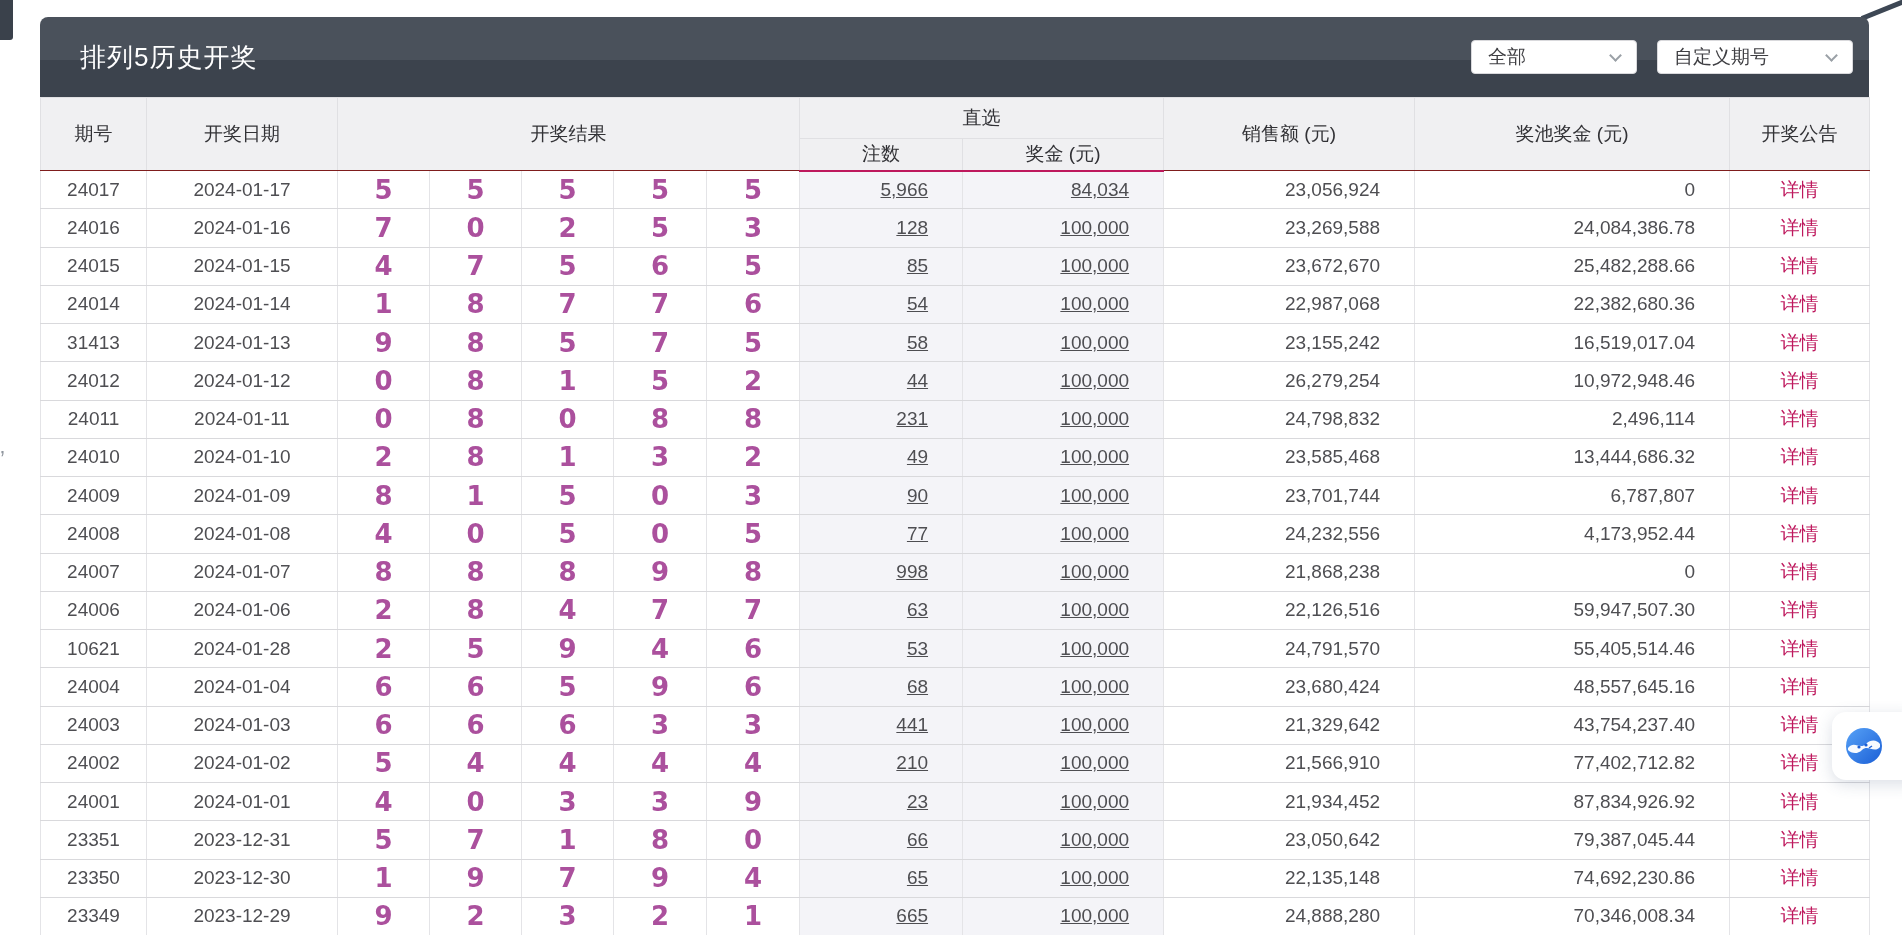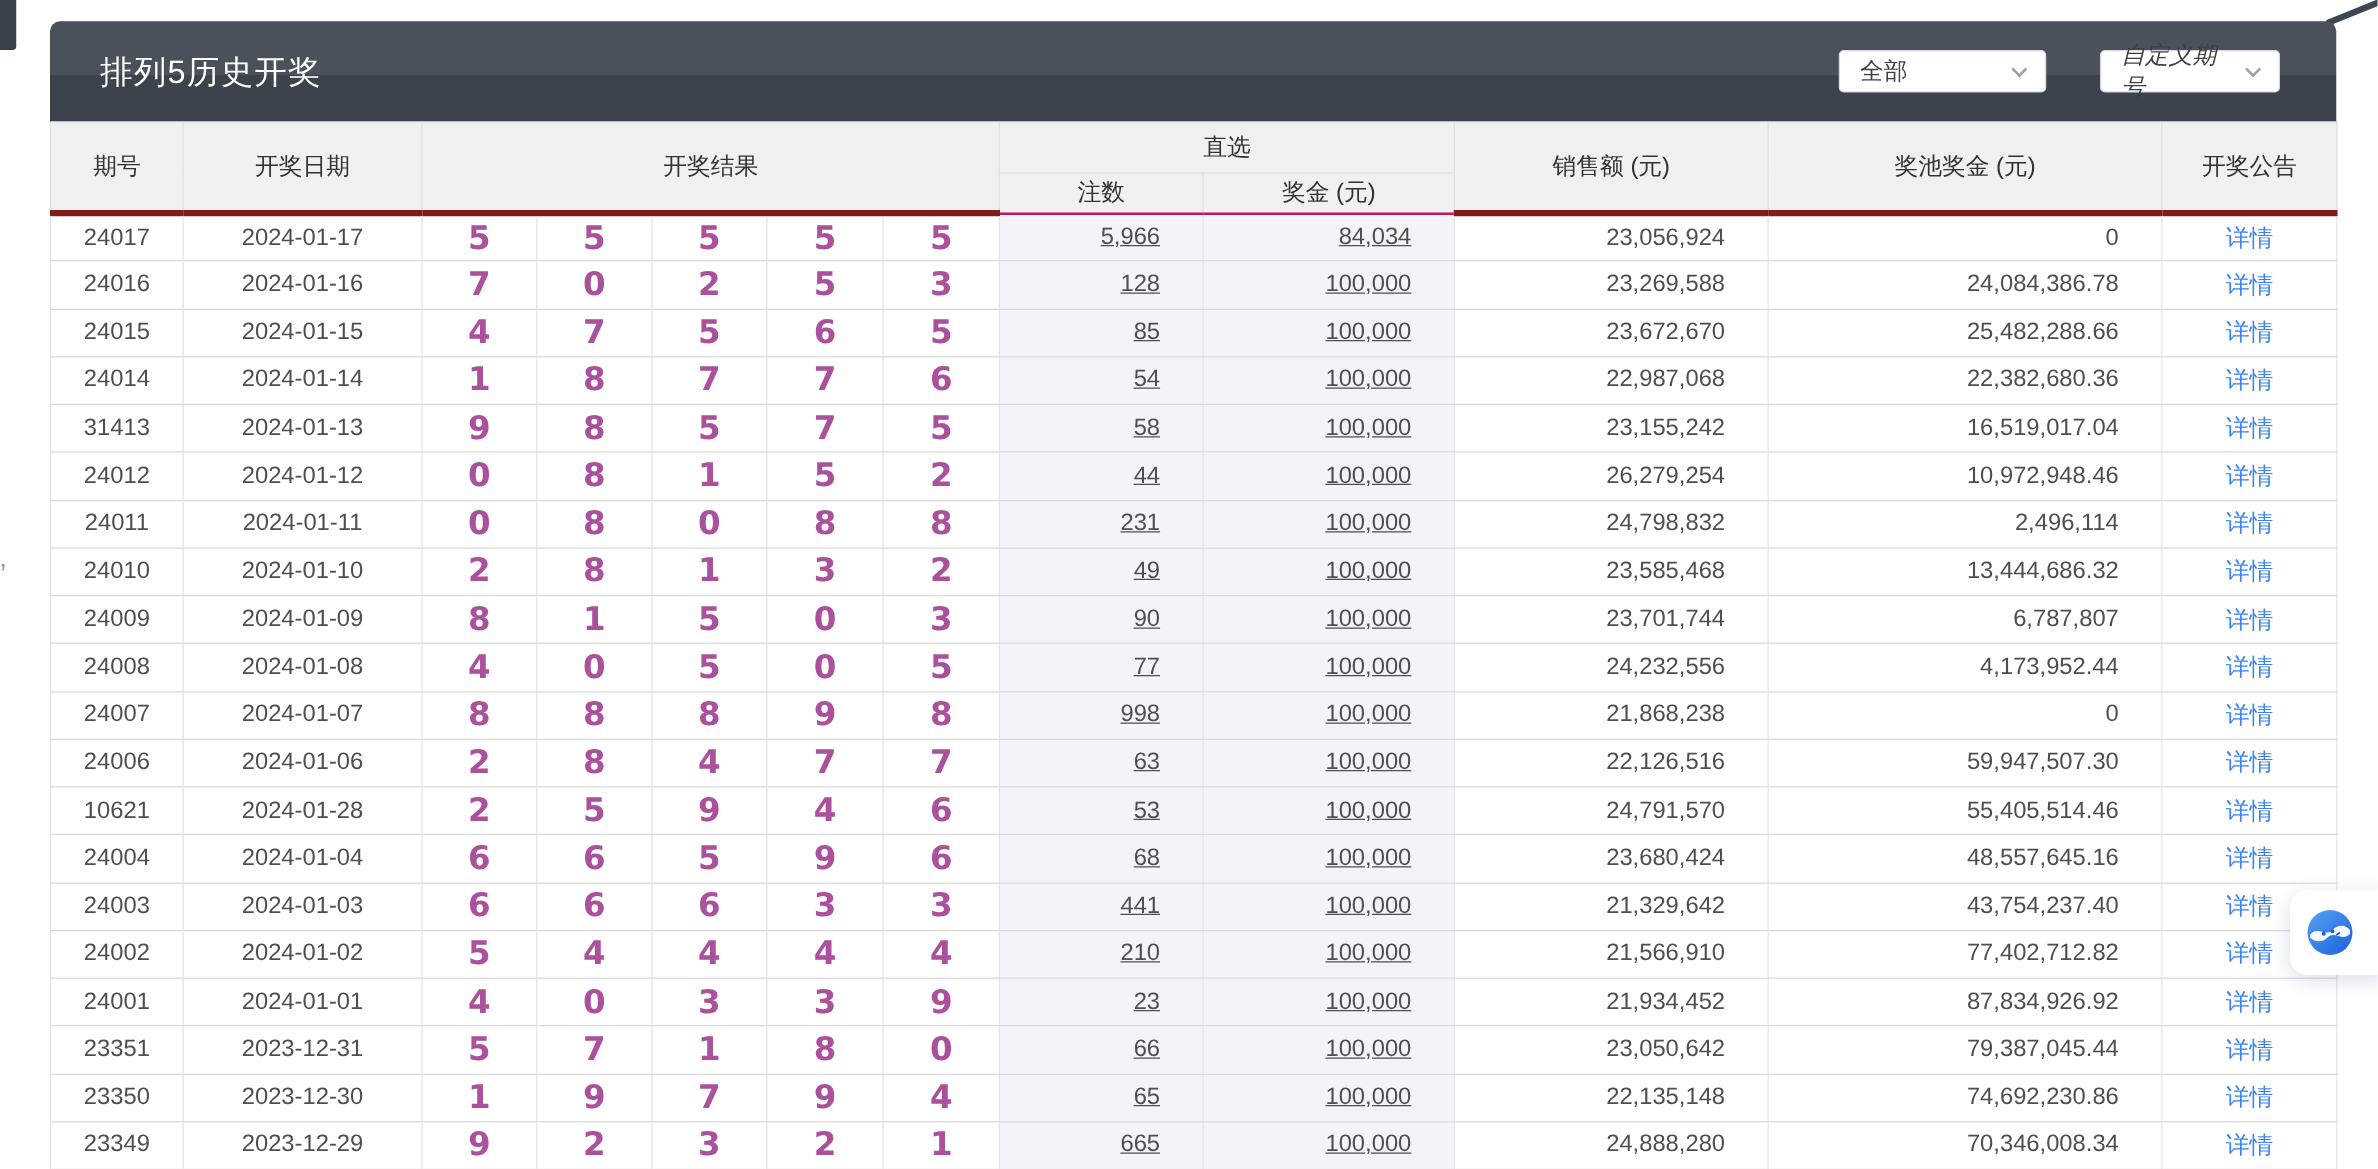--- a/index.html
+++ b/index.html
@@ -27,48 +27,48 @@
   }
   .page-title { color:#ffffff; font-size:26px; letter-spacing:1px; margin-left:40px; font-weight:400; }
 
   .select {
     position:absolute; top:23px; height:34px;
     background:#ffffff; border:1px solid #d9d9dc; border-radius:4px;
     display:flex; align-items:center; justify-content:space-between;
     padding:0 14px 0 16px; font-size:19px; color:#3f3f43; cursor:pointer;
   }
   .select-type  { right:232px; width:166px; }
-  .select-range { right:45px;  width:144px;font-style:italic; }
+  .select-range { right:16px;  width:196px; }
   .chev { width:9px; height:9px; border-right:2px solid #9aa0a6; border-bottom:2px solid #9aa0a6; transform:rotate(45deg); margin:-4px 2px 0 10px; flex:0 0 auto; }
 
   
   table { border-collapse:collapse; table-layout:fixed; width:1829px; font-size:19px; }
   thead th {
     background:#f0f0f2; font-weight:400; color:#323236;
     border:1px solid #e0e0e3; text-align:center;
   }
   tr.group-row th { height:41px; }
   tr.sub-row  th { height:32px; border-bottom:2px solid #be185d; }
-  thead th.deep { border-bottom:5px solid #7f1d1d;margin-left:20px; }
+  thead th.deep { border-bottom:1px solid #7f1d1d;margin-left:20px; }
 
   tbody td {
     height:38.25px; background:#ffffff;
     border-right:1px solid #e4e4e7; border-left:1px solid #e4e4e7;
     border-bottom:1px solid #d9d9dc;
     color:#4e4e52;
   }
   tbody tr.group-start td { border-top:1px solid #a2a3a7; }
   td.center { text-align:center; }
   td.num    { text-align:right; padding-right:34px; }
   td.shaded { background:#f4f4f8;text-decoration:underline; }
   td.digit  {
     text-align:center; color:#ab509d; font-weight:700; font-size:26px;
     font-family:"DejaVu Sans","Liberation Sans",sans-serif;
   }
-  a.detail { display:block; text-align:center; color:#3b82f6; text-decoration:none; font-size:19px; }
+  a.detail { display:block; text-align:center; color:#be185d; text-decoration:none; font-size:19px; }
 
   
   .assistant {
     position:absolute; left:1832px; top:712px; width:92px; height:68px;
     background:#ffffff; border-radius:14px;
     box-shadow:0 4px 16px rgba(50,70,110,0.18);
     display:flex; align-items:center; padding-left:13px;
   }
 </style>
 </head>

